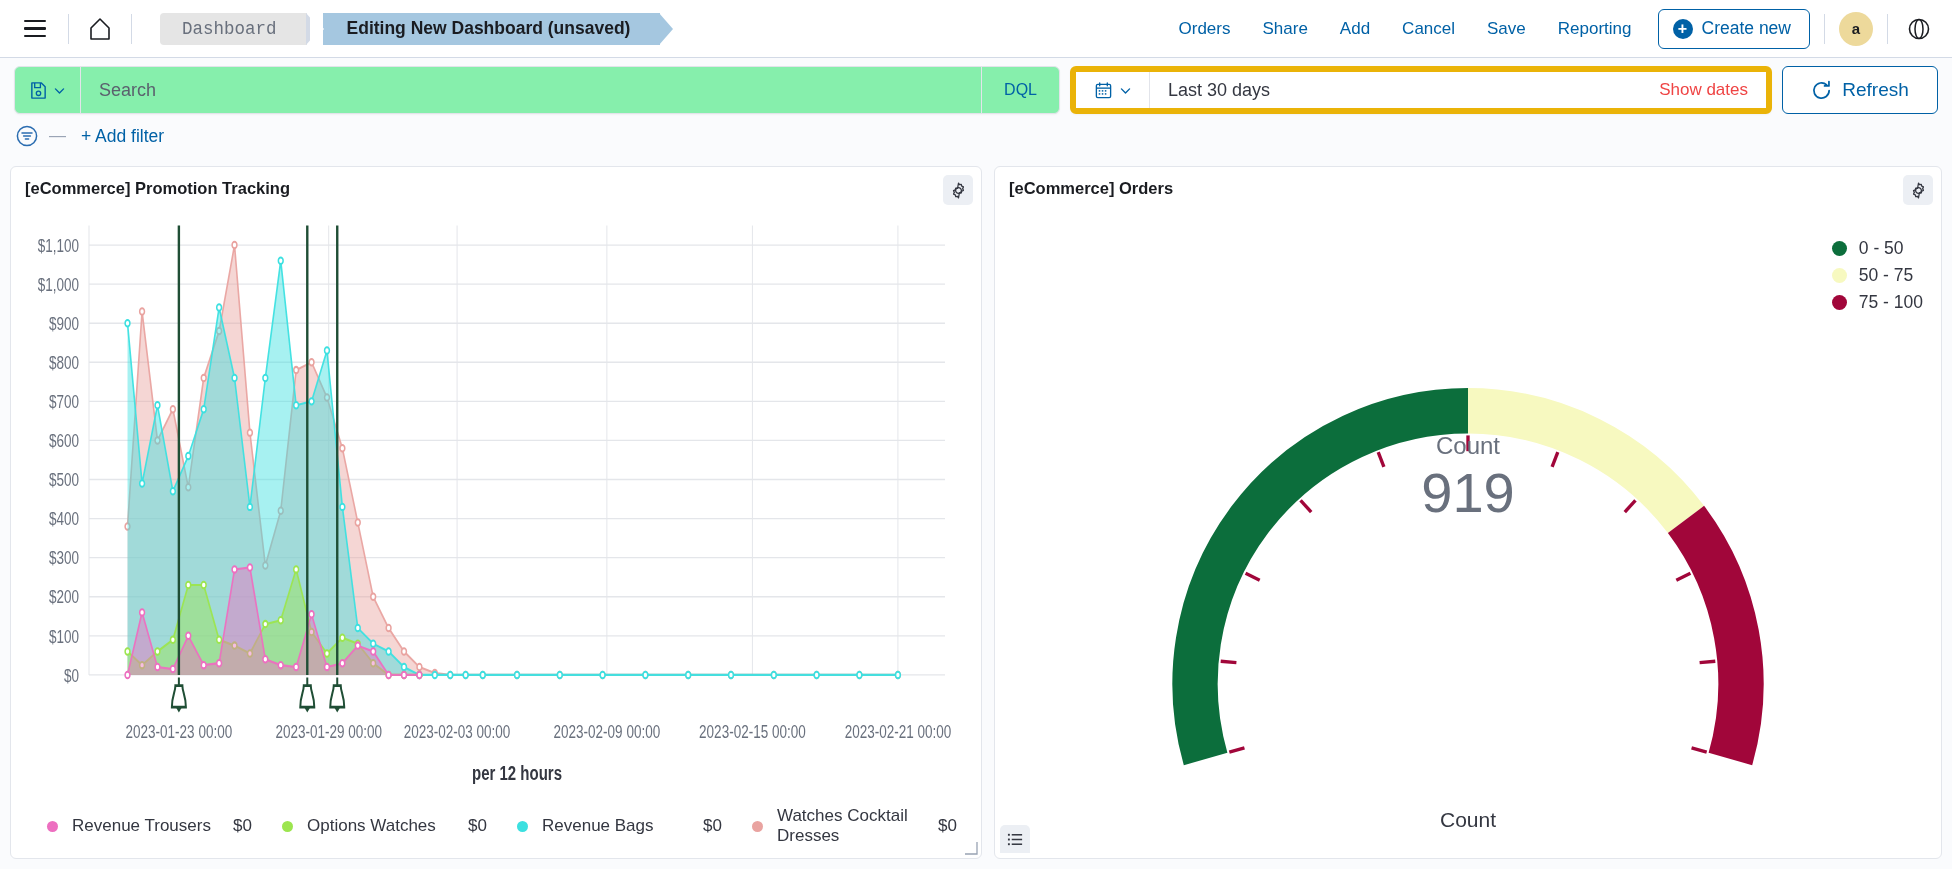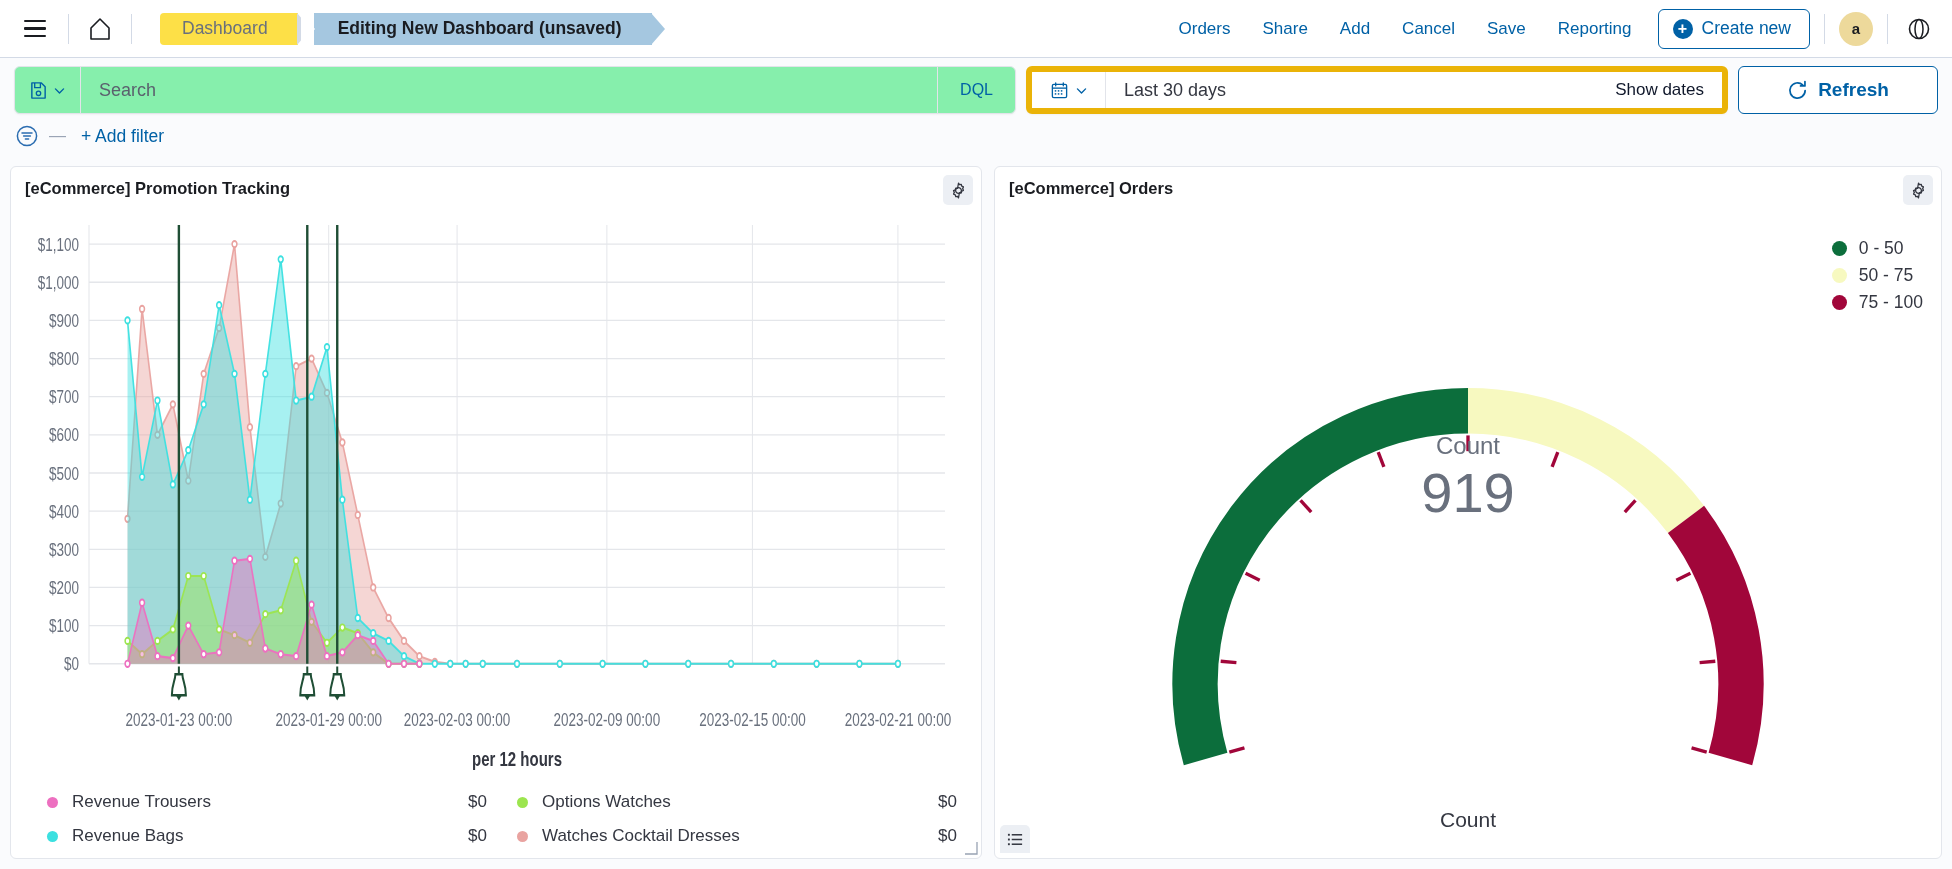--- a/index.html
+++ b/index.html
@@ -34,24 +34,25 @@
   .crumb {
     height: 32px;
     display: flex; align-items: center;
     padding: 0 22px 0 22px;
     font-size: 17.5px;
     position: relative;
     cursor: pointer;
     white-space: nowrap;
   }
   .crumb.inactive {
-    background: #fde047;
+    background: #e5e5e5;
     color: #69707d;
     border-radius: 4px 0 0 4px;
     padding-right: 30px;
+    font-family: Liberation Mono, monospace;
   }
   .crumb.inactive::after {
     content: "";
     position: absolute; right: -13px; top: 0;
     width: 0; height: 0;
     border-top: 16px solid transparent;
     border-bottom: 16px solid transparent;
     border-left: 14px solid #d3dae6;
   }
   .crumb.active {
@@ -184,33 +185,33 @@
     flex: 1;
     display: flex; align-items: center;
     padding: 0 18px;
     font-size: 18px;
     color: #343741;
     cursor: pointer;
   }
   .show-dates {
     display: flex; align-items: center;
     padding: 0 18px;
-    color: #0f172a;
+    color: #ef4444;
     font-size: 17px;
     cursor: pointer;
   }
   .refresh-btn {
     display: flex; align-items: center; justify-content: center; gap: 10px;
     border: 1.4px solid #0061a6;
     border-radius: 6px;
     height: 48px;
-    width: 200px;
+    width: 156px;
     color: #0061a6;
     font-size: 19px;
-    font-weight: 700;
+    font-weight: 400;
     cursor: pointer;
     background: #fff;
   }
 
   
   .filterbar {
     background: #fafbfd;
     height: 44px;
     display: flex; align-items: center;
     padding: 0 14px;
@@ -271,21 +272,21 @@
     width: 30px; height: 28px;
     border-radius: 5px 5px 0 0;
     background: #eceff4;
     display: flex; align-items: center; justify-content: center;
     cursor: pointer; z-index: 6;
   }
 
   
   .chart-legend {
     display: grid;
-    grid-template-columns: 1fr 1fr;
+    grid-template-columns: 1fr 1fr 1fr 1fr;
     gap: 14px 30px;
     padding: 10px 24px 12px 36px;
   }
   .legend-row {
     display: flex; align-items: center;
     font-size: 17px;
     color: #343741;
     cursor: pointer;
   }
   .legend-dot { width: 11px; height: 11px; border-radius: 50%; margin-right: 14px; flex: none; }

